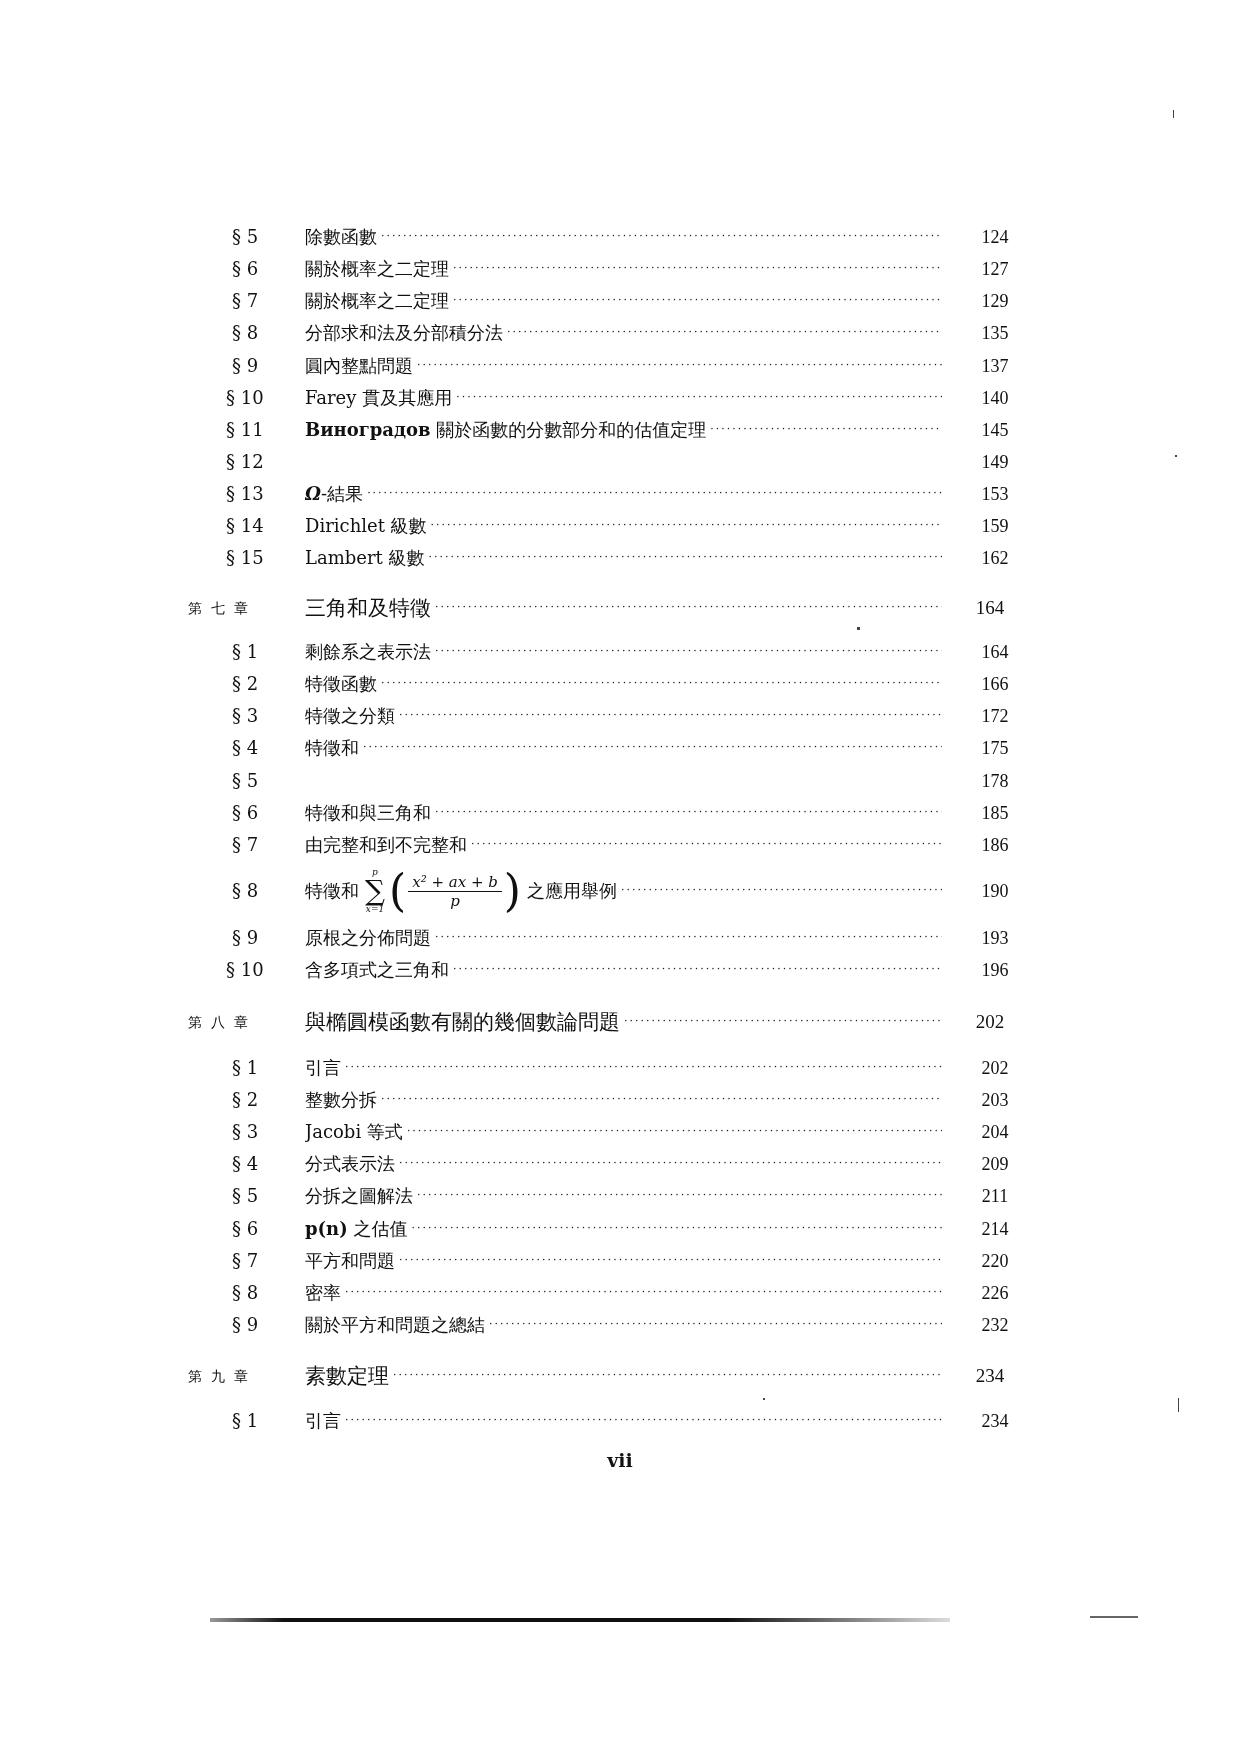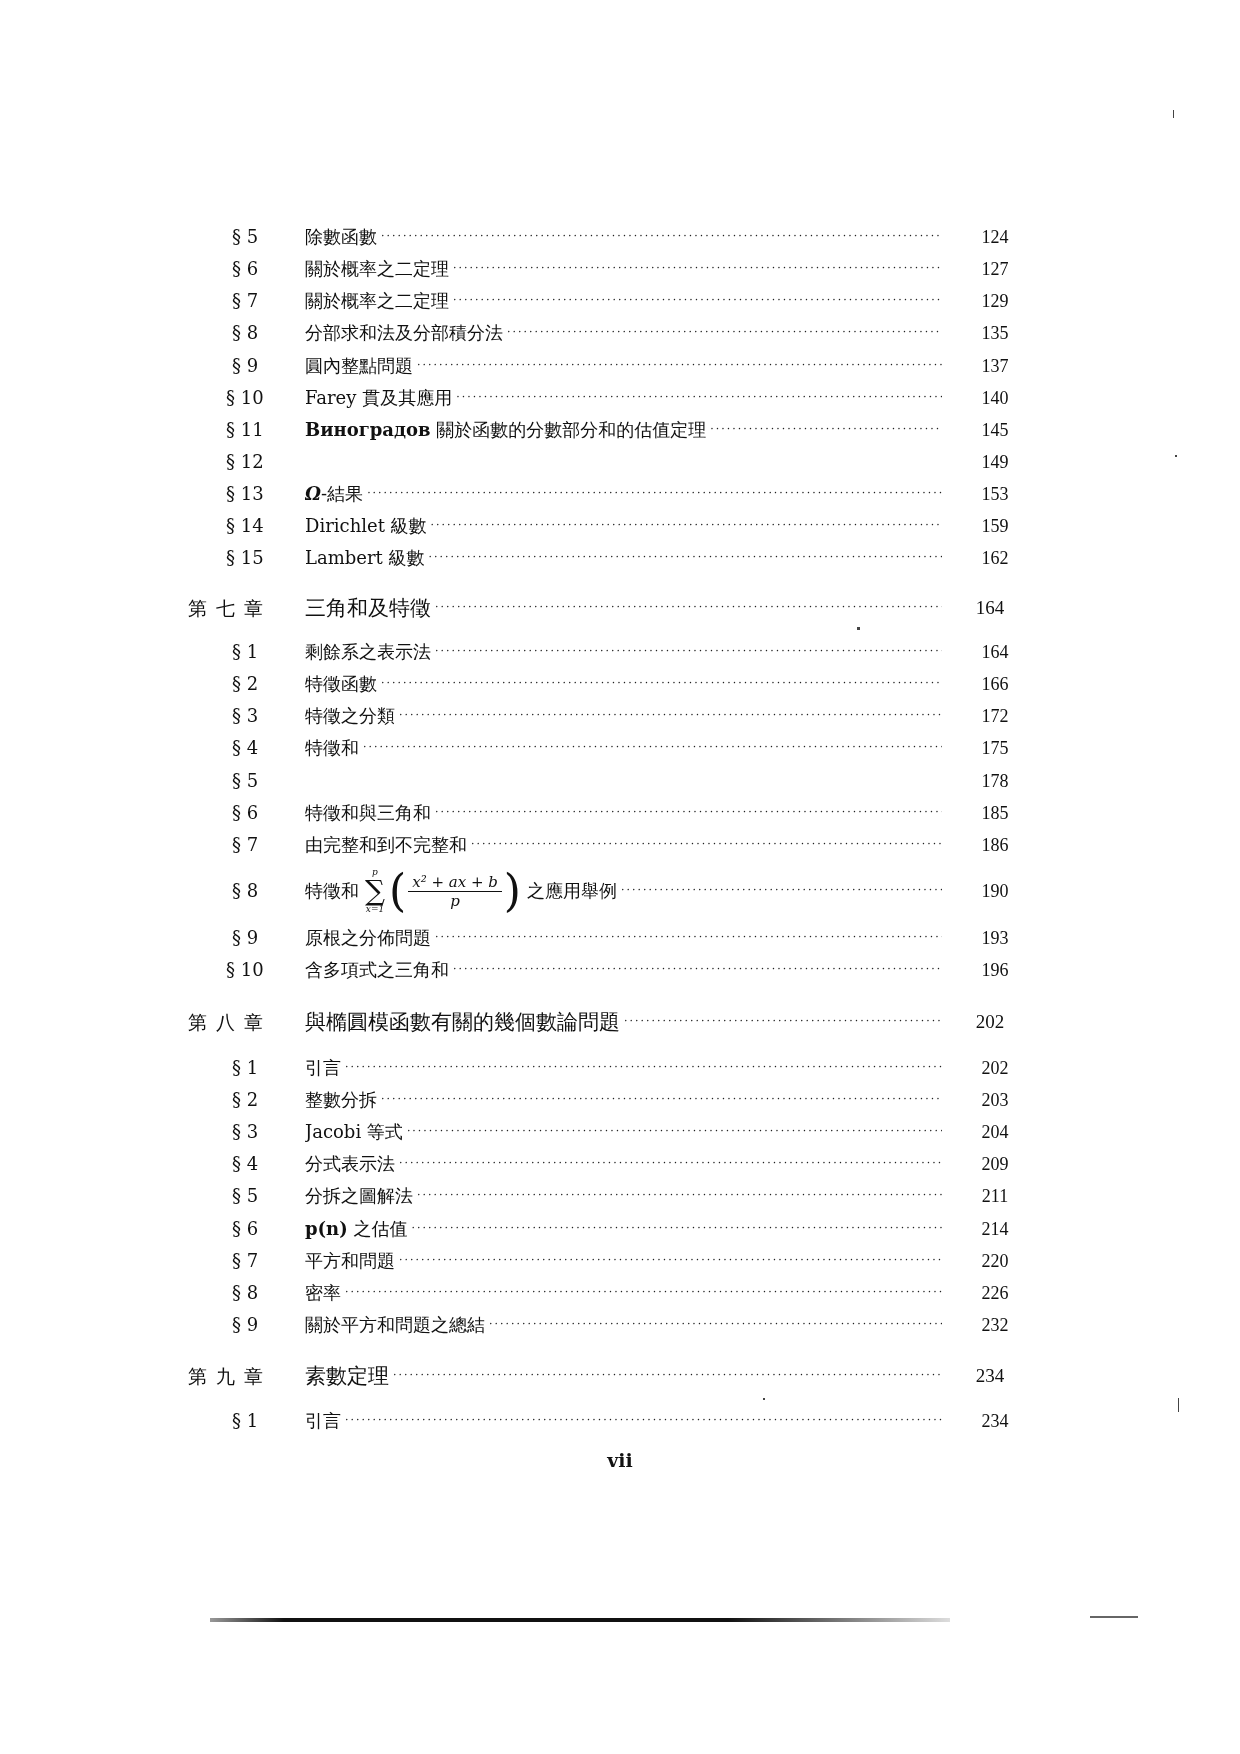--- a/index.html
+++ b/index.html
@@ -8,21 +8,21 @@
   .page { position: absolute; left: 0; top: 0; width: 1240px; height: 1754px; }
   .row { position: absolute; left: 0; width: 1240px; height: 30px; display: block; }
   .sec { position: absolute; left: 232px; width: 60px; font-size: 18px; line-height: 30px; text-align: left; }
   .sec.wide { left: 226px; }
   .title { position: absolute; left: 305px; right: 298px; font-size: 18px; line-height: 30px;
            white-space: nowrap; overflow: hidden; display: flex; align-items: center; }
   .title .txt { flex: 0 0 auto; padding-right: 4px; }
   .title .dots { flex: 1 1 auto; overflow: hidden; white-space: nowrap; letter-spacing: 2px; font-size: 11px; color: #222; line-height: 30px; }
   .title .dots::after { content: "··································································································································"; }
   .page-no { position: absolute; left: 970px; width: 50px; font-size: 18px; line-height: 30px; text-align: center; font-family: Liberation Serif, serif; }
-  .chapter .chap-label { position: absolute; left: 188px; font-size: 19px; line-height: 34px; letter-spacing: 9px; text-align: right; }
+  .chapter .chap-label { position: absolute; left: 188px; font-size: 14px; line-height: 34px; letter-spacing: 9px; text-align: right; }
   .chapter .title { left: 305px; font-size: 21px; line-height: 34px; }
   .chapter .page-no { left: 965px; font-size: 19px; line-height: 34px; }
   .formula { display: inline-flex; align-items: center; margin: 0 6px; font-style: italic; }
   .sigma { display: inline-flex; flex-direction: column; align-items: center; font-style: normal; line-height: 1; margin-right: 4px; }
   .sigma .top, .sigma .bot { font-size: 9px; font-style: italic; }
   .sigma .sym { font-size: 28px; }
   .paren { font-size: 44px; font-weight: 100; font-style: normal; line-height: 1; }
   .frac { display: inline-flex; flex-direction: column; align-items: center; font-size: 15px; line-height: 1.2; margin: 0 2px; }
   .frac .num { border-bottom: 1px solid #111; padding: 0 4px; }
   .footer-num { position: absolute; top: 1449px; left: 0; width: 1240px; text-align: center; font-size: 19px; font-weight: bold; }

